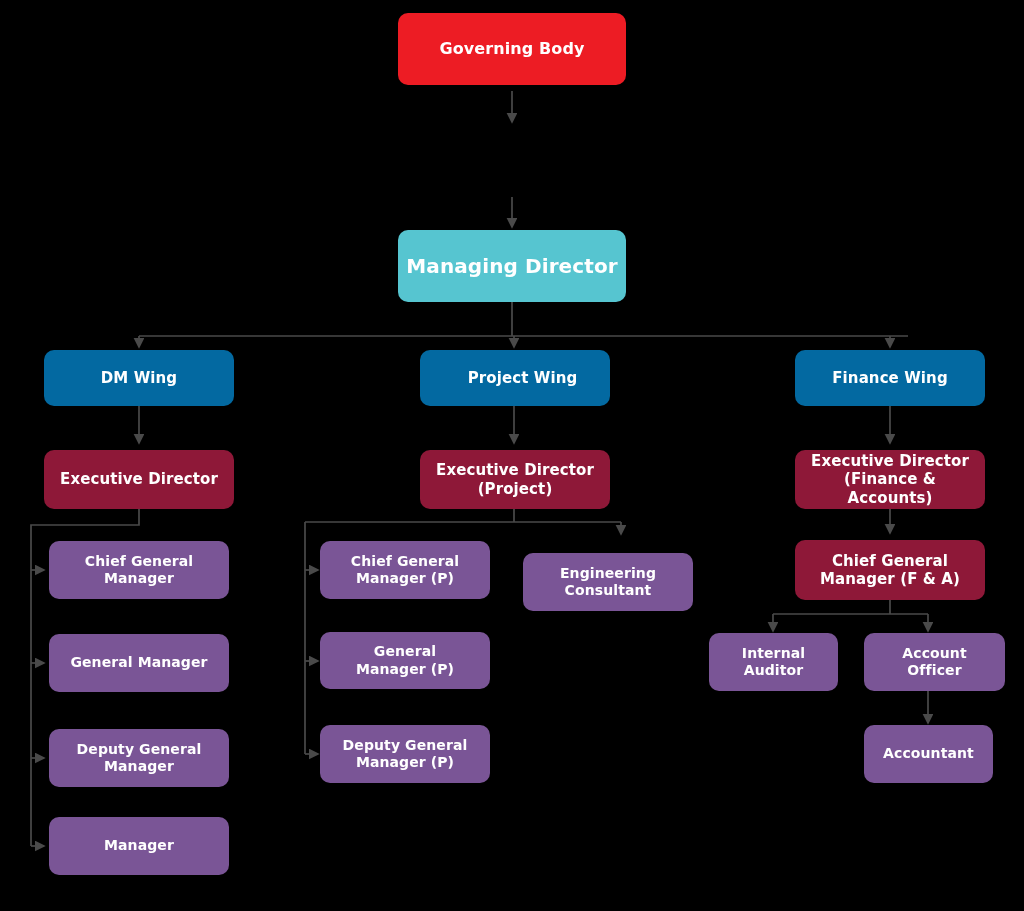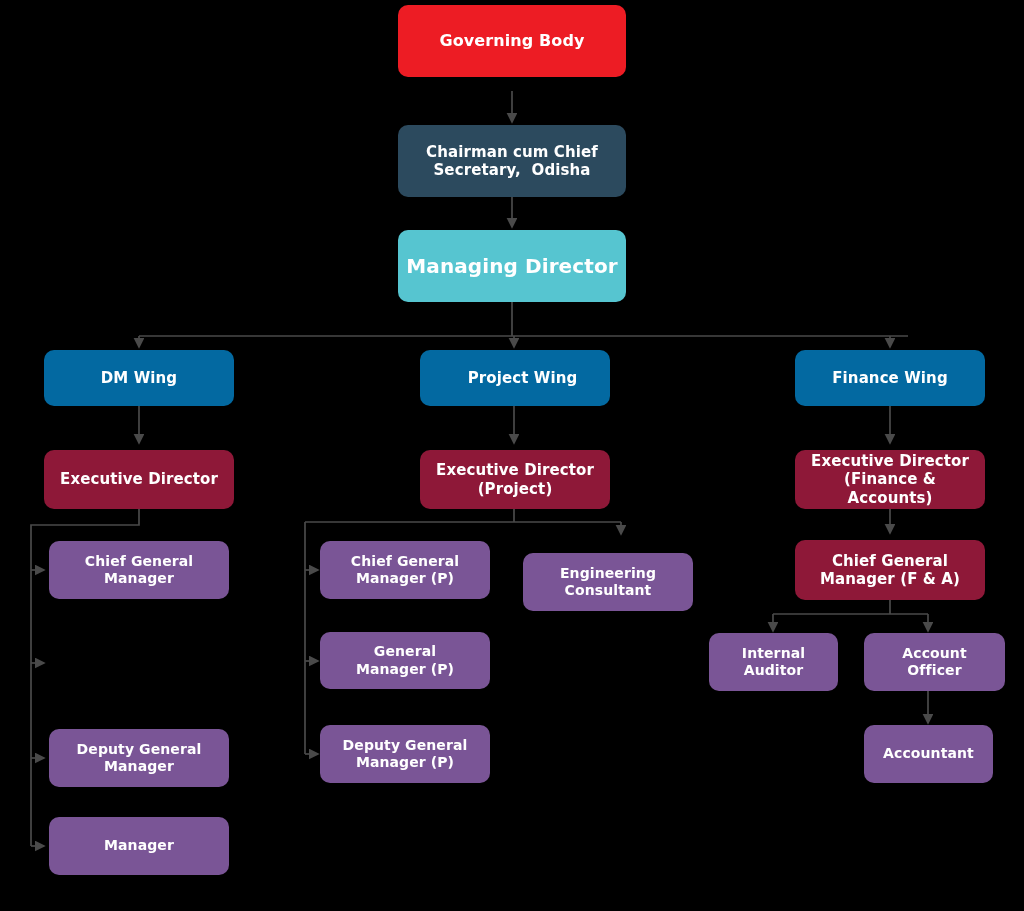--- a/index.html
+++ b/index.html
@@ -93,28 +93,24 @@
 
       <path d="M890,600 L890,614"></path>
       <path d="M773,614 L928,614"></path>
       <path d="M773,614 L773,631" marker-end="url(#arrow)"></path>
       <path d="M928,614 L928,631" marker-end="url(#arrow)"></path>
 
       <path d="M928,691 L928,723" marker-end="url(#arrow)"></path>
     </g>
   </svg>
 
-  <div class="node lv-governing" style="left:398px; top:5px; width:228px; height:72px;">
+  <div class="node lv-governing" style="left:398px; top:13px; width:228px; height:72px;">
     <span>Governing Body</span>
   </div>
 
-  <div class="node lv-chairman" style="left:398px; top:125px; width:228px; height:72px;">
-    <span>Chairman cum Chief
-Secretary,  Odisha</span>
-  </div>
 
   <div class="node lv-md" style="left:398px; top:230px; width:228px; height:72px;">
     <span>Managing Director</span>
   </div>
 
   <div class="node lv-wing" style="left:44px; top:350px; width:190px; height:56px;">
     <span>DM Wing</span>
   </div>
   <div class="node lv-wing" style="left:420px; top:350px; width:190px; height:56px;padding-left:23px;">
     <span>Project Wing</span>
@@ -131,20 +127,23 @@
 (Project)</span>
   </div>
   <div class="node lv-exec" style="left:795px; top:450px; width:190px; height:59px;">
     <span>Executive Director
 (Finance &amp; Accounts)</span>
   </div>
 
   <div class="node lv-staff" style="left:49px; top:541px; width:180px; height:58px;">
     <span>Chief General
 Manager</span>
+  </div>
+  <div class="node lv-staff" style="left:49px; top:634px; width:180px; height:58px;">
+    <span>General Manager</span>
   </div>
   <div class="node lv-staff" style="left:49px; top:729px; width:180px; height:58px;">
     <span>Deputy General
 Manager</span>
   </div>
   <div class="node lv-staff" style="left:49px; top:817px; width:180px; height:58px;">
     <span>Manager</span>
   </div>
 
   <div class="node lv-staff" style="left:320px; top:541px; width:170px; height:58px;">

